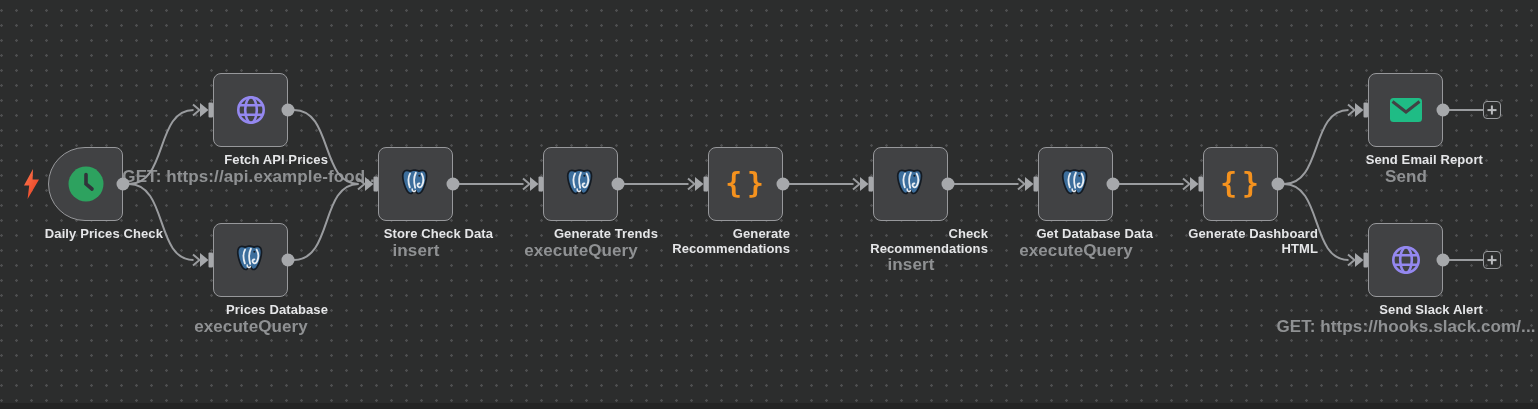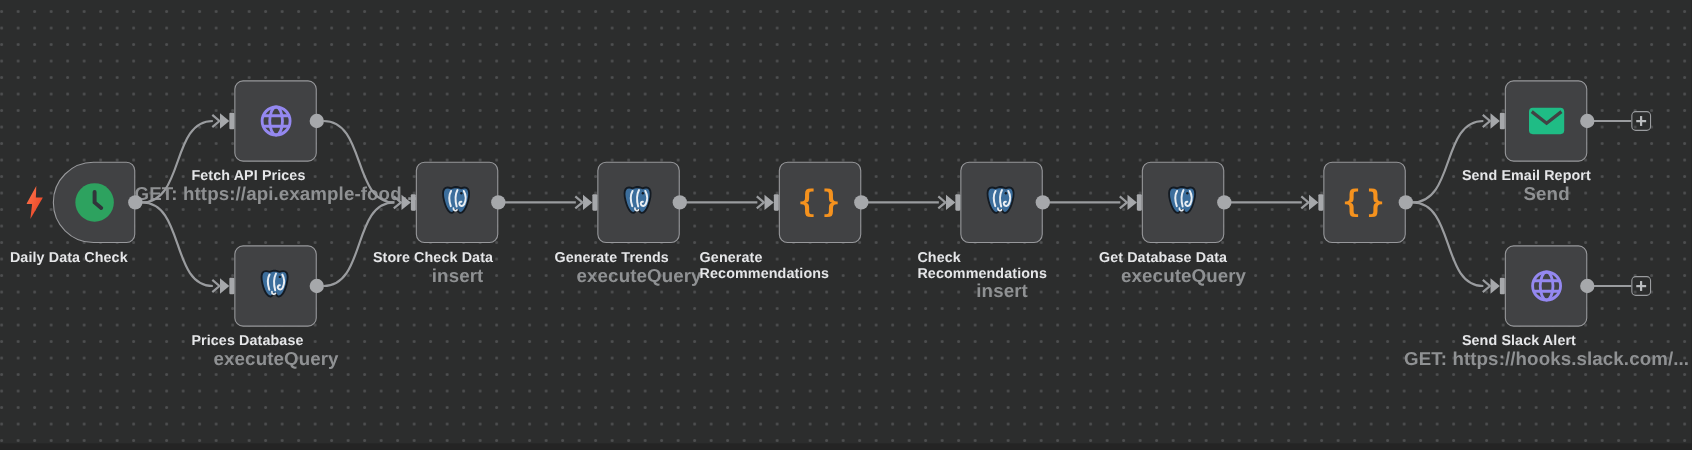--- a/index.html
+++ b/index.html
@@ -10,21 +10,21 @@
     background-size:15px 15px;background-position:9px 3px;
     font-family:"Liberation Sans",sans-serif;
   }
   .node{
     position:absolute;width:75px;height:74px;box-sizing:border-box;
     background:#414244;border:1.5px solid #97989b;border-radius:8px;
     display:flex;align-items:center;justify-content:center;
   }
   .node.trigger{border-radius:37px 8px 8px 37px;}
   .node-label{
-    position:absolute;width:154px;text-align:left;color:#e5e6e8;
+    position:absolute;width:154px;text-align:right;color:#e5e6e8;
     font-size:13px;font-weight:700;line-height:14.5px;letter-spacing:.1px;
   }
   .ns{
     font-weight:700;font-size:17px;color:#8f9193;margin-top:2px;
     width:max-content;margin-left:50%;transform:translateX(-50%);
   }
   .ns:empty{display:none;}
   .braces{
     font-family:"DejaVu Sans Mono",monospace;font-weight:700;font-size:28px;
     color:#f5921e;letter-spacing:5px;text-indent:3px;line-height:1;
@@ -141,21 +141,21 @@
 
   <div class="node" style="left:1368px;top:223px">
     <svg width="38" height="38" viewBox="0 0 38 38" fill="none" stroke="#9488f0" stroke-width="2.6">
       <circle cx="19" cy="19" r="12.7"></circle>
       <ellipse cx="19" cy="19" rx="5.8" ry="12.7"></ellipse>
       <path d="M7.5 14.2 H30.5 M7.5 23.8 H30.5"></path>
     </svg>
   </div>
 
   <div class="node-label" style="left:9px;top:227px">
-    <div>Daily Data Check</div>
+    <div>Daily Prices Check</div>
 
   </div>
   <div class="node-label" style="left:174px;top:153px">
     <div>Fetch API Prices</div>
     <div class="ns">GET: https://api.example-food...</div>
   </div>
   <div class="node-label" style="left:174px;top:303px">
     <div>Prices Database</div>
     <div class="ns">executeQuery</div>
   </div>
@@ -171,20 +171,24 @@
     <div>Generate Recommendations</div>
 
   </div>
   <div class="node-label" style="left:834px;top:227px">
     <div>Check Recommendations</div>
     <div class="ns">insert</div>
   </div>
   <div class="node-label" style="left:999px;top:227px">
     <div>Get Database Data</div>
     <div class="ns">executeQuery</div>
+  </div>
+  <div class="node-label" style="left:1164px;top:227px">
+    <div>Generate Dashboard HTML</div>
+
   </div>
   <div class="node-label" style="left:1329px;top:303px">
     <div>Send Slack Alert</div>
     <div class="ns">GET: https://hooks.slack.com/...</div>
   </div>
   <div class="node-label" style="left:1329px;top:153px">
     <div>Send Email Report</div>
     <div class="ns">Send</div>
   </div>
 

